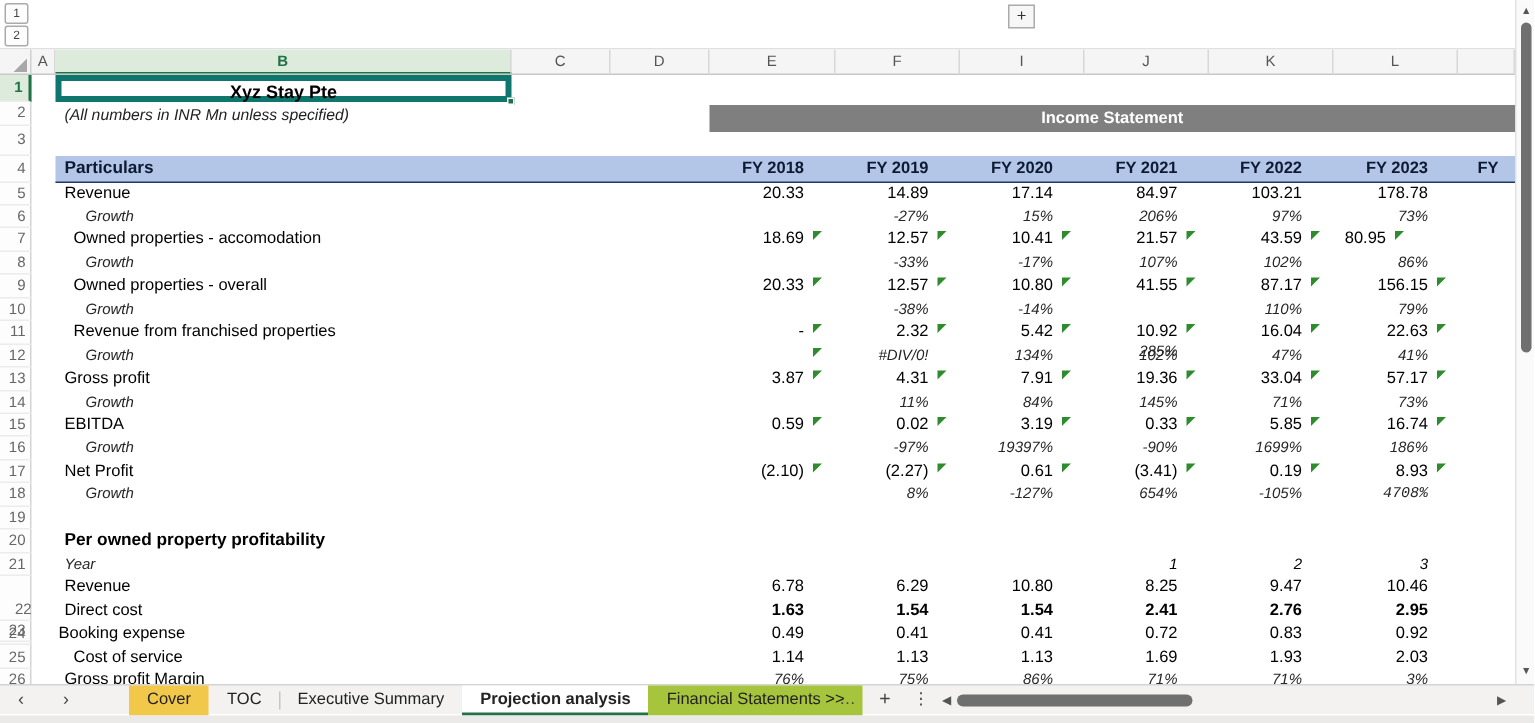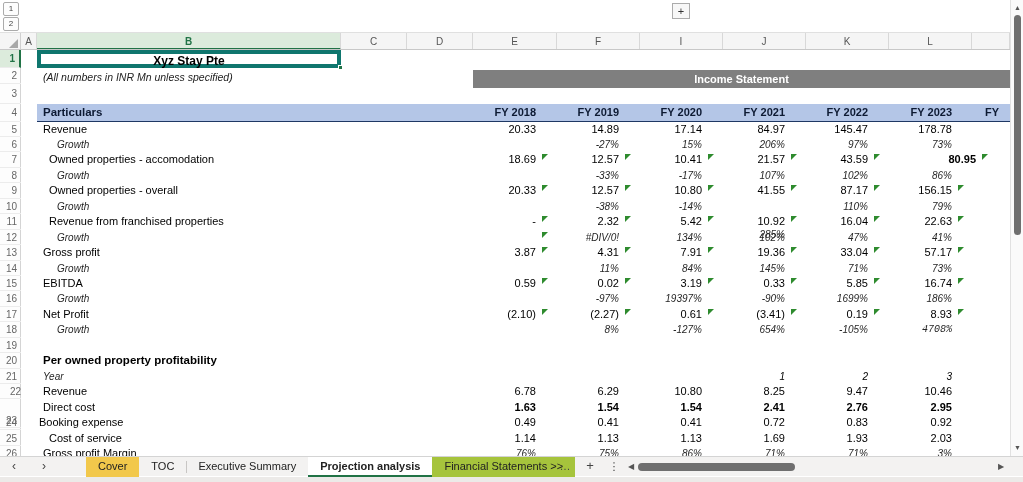--- a/index.html
+++ b/index.html
@@ -110,21 +110,21 @@
         <div class="rownum" style="top: 179.65px; height: 15.45px; line-height: 15.45px;">12</div>
         <div class="rownum" style="top: 195.1px; height: 15.45px; line-height: 15.45px;">13</div>
         <div class="rownum" style="top: 210.55px; height: 15.45px; line-height: 15.45px;">14</div>
         <div class="rownum" style="top: 226px; height: 15.45px; line-height: 15.45px;">15</div>
         <div class="rownum" style="top: 241.45px; height: 15.45px; line-height: 15.45px;">16</div>
         <div class="rownum" style="top: 256.9px; height: 15.45px; line-height: 15.45px;">17</div>
         <div class="rownum" style="top: 272.35px; height: 15.45px; line-height: 15.45px;">18</div>
         <div class="rownum" style="top: 287.8px; height: 15.45px; line-height: 15.45px;">19</div>
         <div class="rownum" style="top: 303.25px; height: 15.45px; line-height: 15.45px;">20</div>
         <div class="rownum" style="top: 318.7px; height: 15.45px; line-height: 15.45px;">21</div>
-        <div class="rownum" style="top: 334px; height: 15.45px; line-height: 15.45px; padding-left: 10px;">22</div>
+        <div class="rownum" style="top: 349px; height: 15.45px; line-height: 15.45px; padding-left: 10px;">22</div>
         <div class="rownum" style="top: 363px; height: 15.45px; line-height: 15.45px;">23</div>
         <div class="rownum" style="top: 365.05px; height: 15.45px; line-height: 15.45px;">24</div>
         <div class="rownum" style="top: 380.5px; height: 15.45px; line-height: 15.45px;">25</div>
         <div class="rownum" style="top: 395.95px; height: 15.45px; line-height: 15.45px;">26</div>
       </div>
     <div class="banner">Income Statement</div>
     <div class="title-cell">Xyz Stay Pte</div>
     <div class="fill-handle"></div>
     <div class="subtitle">(All numbers in INR Mn unless specified)</div>
 
@@ -137,40 +137,40 @@
         <div class="hb-year" style="left: 686px; width: 83px;">FY 2021</div>
         <div class="hb-year" style="left: 769px; width: 83px;">FY 2022</div>
         <div class="hb-year" style="left: 852px; width: 84px;">FY 2023</div>
       </div>
   <div class="sheet-row" style="top: 71.5px;">
         <div class="row-label" style="left: 6px;">Revenue</div>
         <div class="vcell num" style="left: 436px; width: 84px;">20.33</div>
         <div class="vcell num" style="left: 520px; width: 83px;">14.89</div>
         <div class="vcell num" style="left: 603px; width: 83px;">17.14</div>
         <div class="vcell num" style="left: 686px; width: 83px;">84.97</div>
-        <div class="vcell num" style="left: 769px; width: 83px;">145.47</div>
+        <div class="vcell num" style="left: 769px; width: 83px;">103.21</div>
         <div class="vcell num" style="left: 852px; width: 84px;">178.78</div>
       </div>
       <div class="sheet-row" style="top: 86.95px;">
         <div class="row-label it" style="left: 20px;">Growth</div>
         <div class="vcell growth" style="left: 436px; width: 84px;"></div>
         <div class="vcell growth" style="left: 520px; width: 83px;">-27%</div>
         <div class="vcell growth" style="left: 603px; width: 83px;">15%</div>
         <div class="vcell growth" style="left: 686px; width: 83px;">206%</div>
         <div class="vcell growth" style="left: 769px; width: 83px;">97%</div>
         <div class="vcell growth" style="left: 852px; width: 84px;">73%</div>
       </div>
       <div class="sheet-row" style="top: 102.4px;">
         <div class="row-label" style="left: 12px;">Owned properties - accomodation</div>
         <div class="vcell num" style="left: 436px; width: 84px;">18.69<span class="flag"></span></div>
         <div class="vcell num" style="left: 520px; width: 83px;">12.57<span class="flag"></span></div>
         <div class="vcell num" style="left: 603px; width: 83px;">10.41<span class="flag"></span></div>
         <div class="vcell num" style="left: 686px; width: 83px;">21.57<span class="flag"></span></div>
         <div class="vcell num" style="left: 769px; width: 83px;">43.59<span class="flag"></span></div>
-        <div class="vcell num" style="left: 876px; width: 84px; font-weight: bold;">80.95<span class="flag"></span></div>
+        <div class="vcell num" style="left: 824px; width: 84px;">80.95<span class="flag"></span></div>
       </div>
       <div class="sheet-row" style="top: 117.85px;">
         <div class="row-label it" style="left: 20px;">Growth</div>
         <div class="vcell growth" style="left: 436px; width: 84px;"></div>
         <div class="vcell growth" style="left: 520px; width: 83px;">-33%</div>
         <div class="vcell growth" style="left: 603px; width: 83px;">-17%</div>
         <div class="vcell growth" style="left: 686px; width: 83px;">107%</div>
         <div class="vcell growth" style="left: 769px; width: 83px;">102%</div>
         <div class="vcell growth" style="left: 852px; width: 84px;">86%</div>
       </div>

